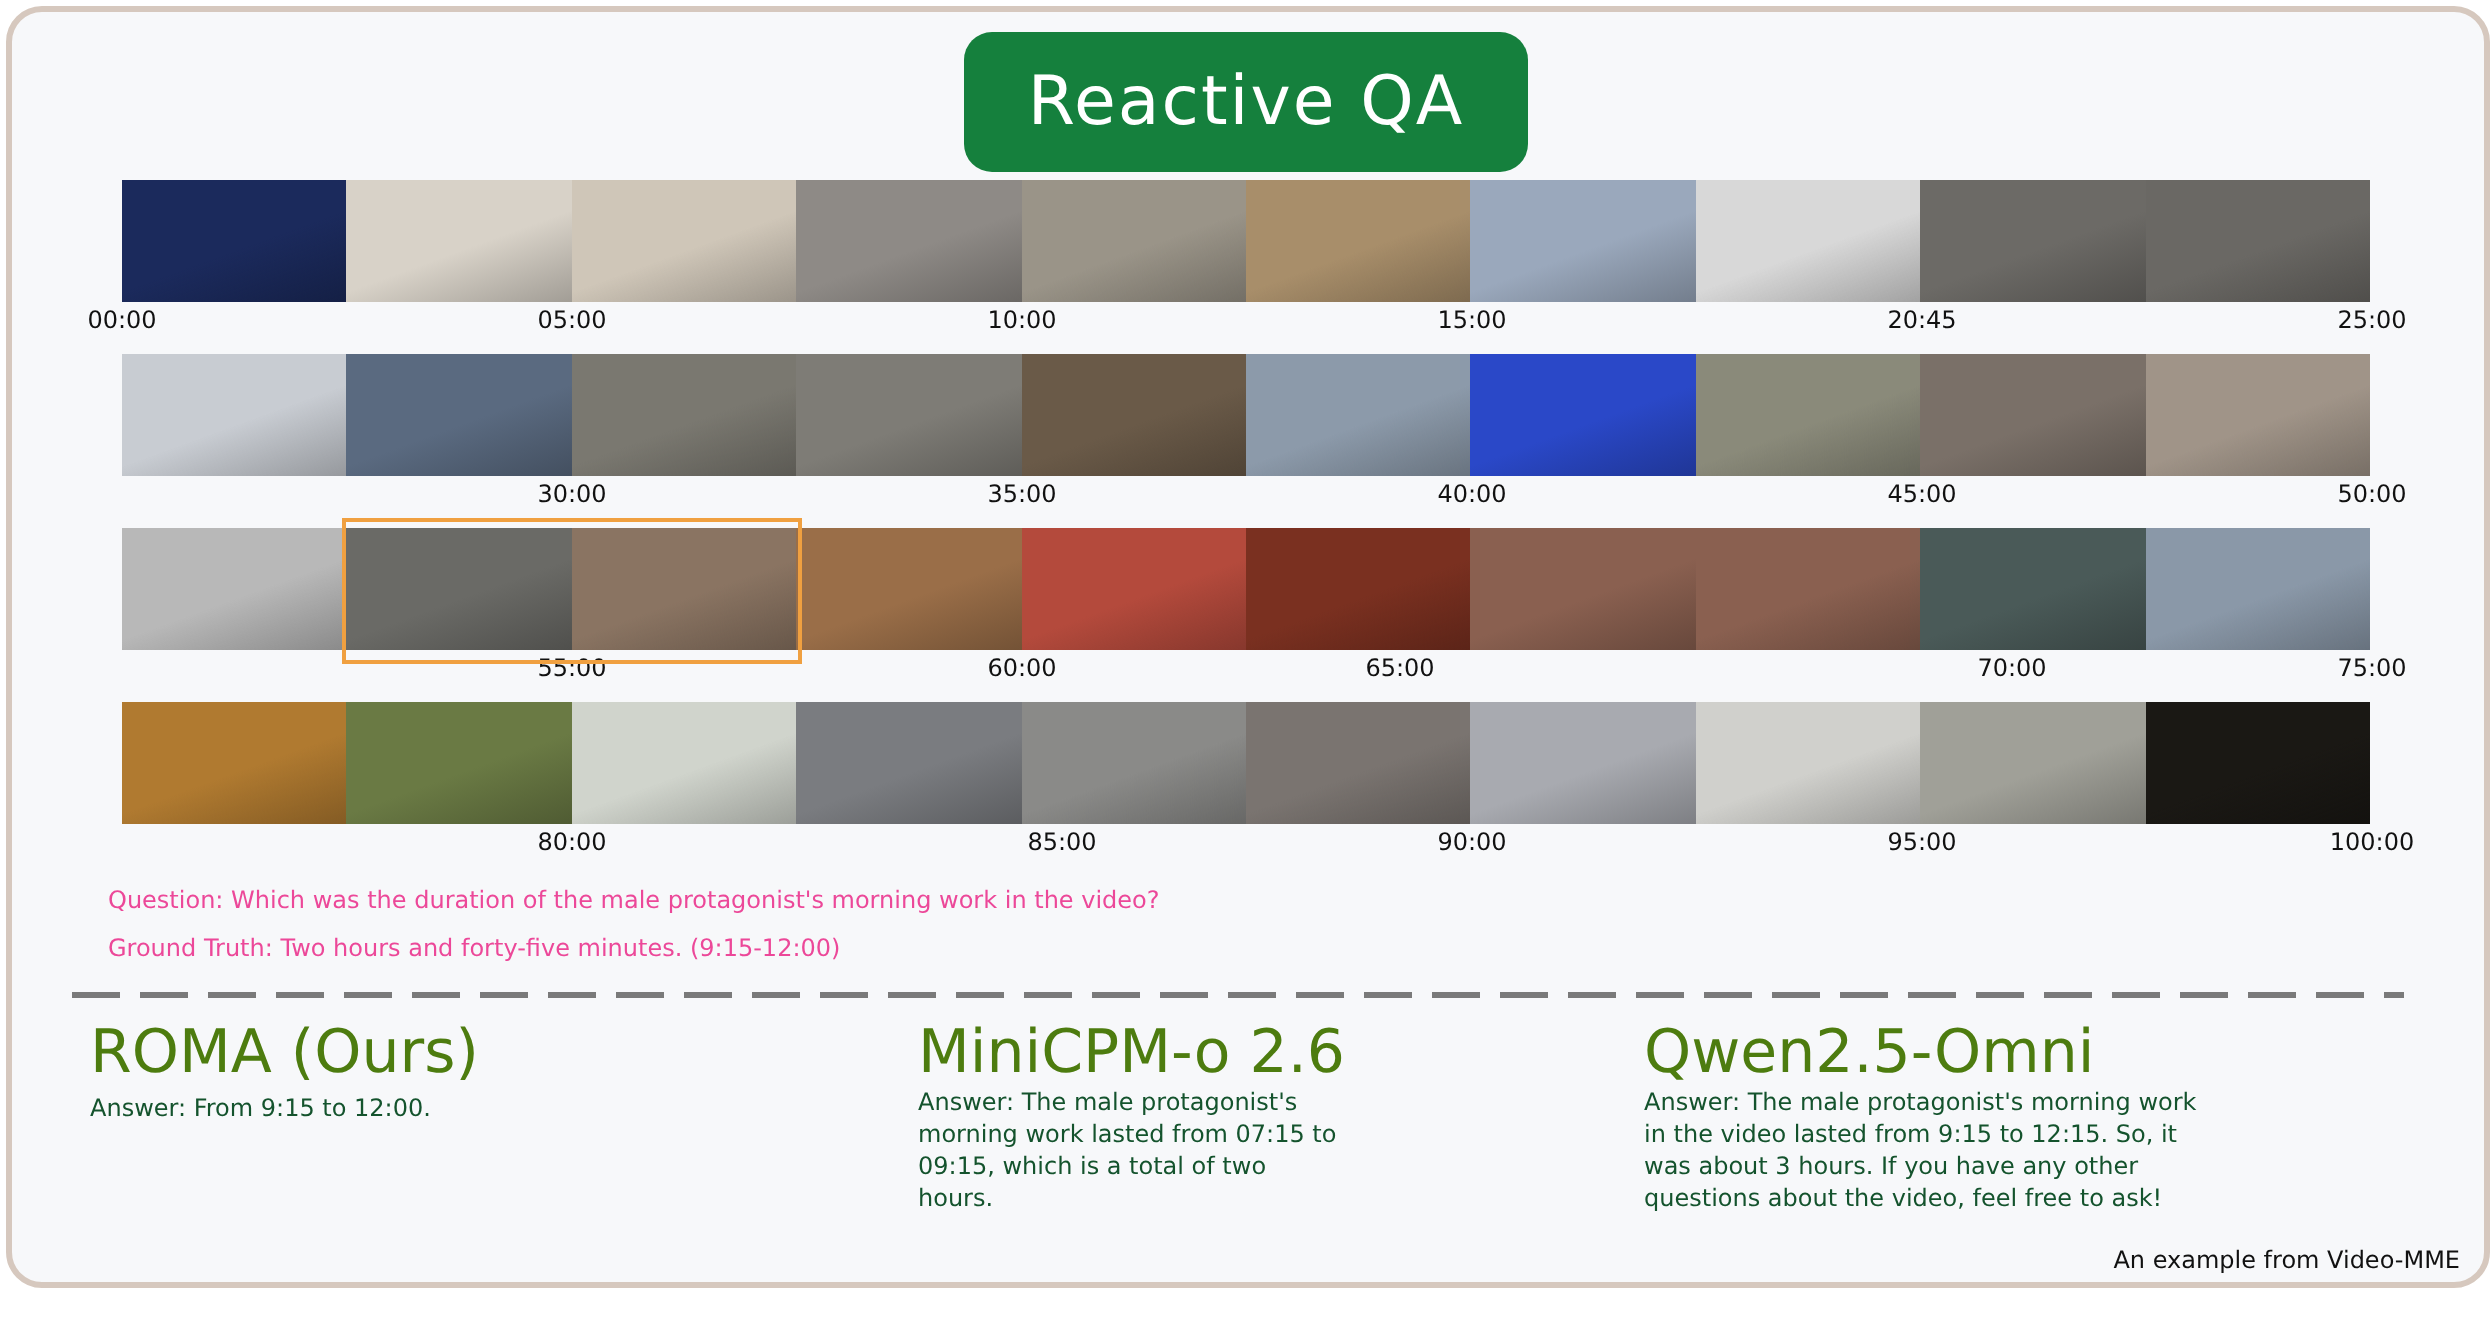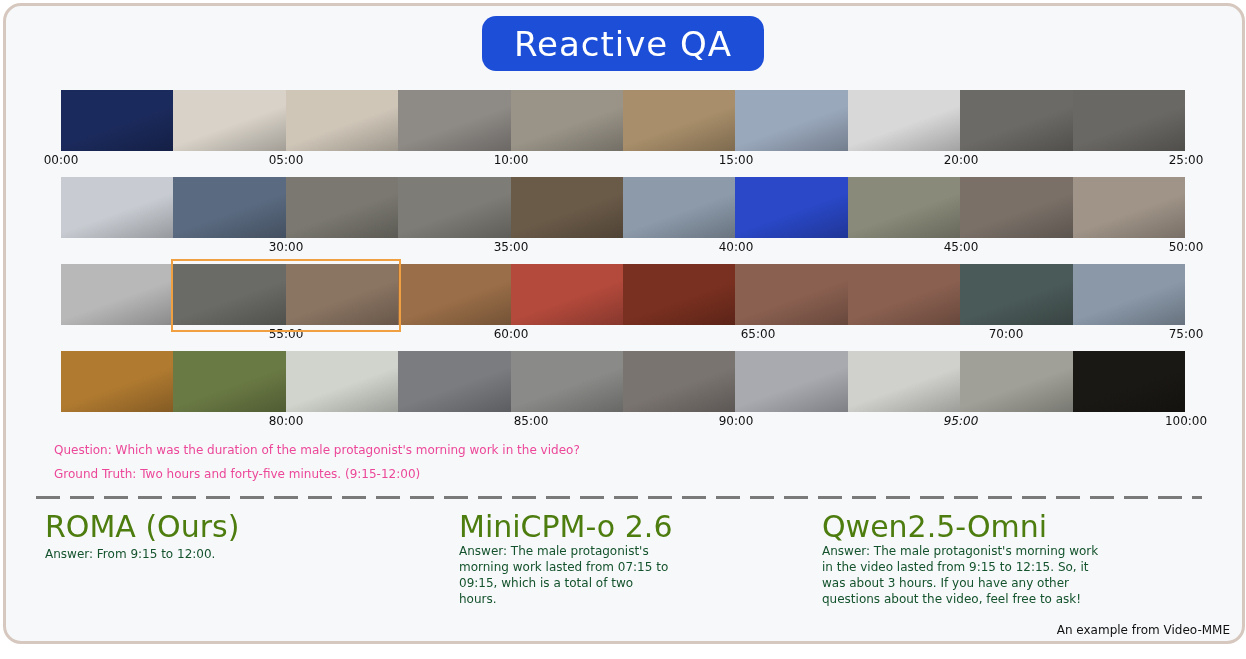--- a/index.html
+++ b/index.html
@@ -1,21 +1,21 @@
 <!DOCTYPE html>
 <html><head>
 <meta charset="utf-8">
 <style>
   html, body { margin:0; padding:0; }
   body { width:1246px; height:659px; background:#ffffff; position:relative; overflow:hidden;
          font-family: "DejaVu Sans", sans-serif; }
   .frame { position:absolute; left:3px; top:3px; width:1236px; height:635px;
            background:#f7f8fa; border:3px solid #d6c8be; border-radius:18px; }
-  .title-pill { position:absolute; left:482px; top:16px; width:282px; height:55px;
-                background:#1d4ed8; border-radius:14px; color:#fff;
+  .title-pill { position:absolute; left:482px; top:16px; width:282px; height:70px;
+                background:#15803d; border-radius:14px; color:#fff;
                 display:flex; align-items:center; justify-content:center;
                 font-size:34px; letter-spacing:1px; }
   .row { position:absolute; left:61px; width:1124px; height:61px; display:flex; }
   .frame-thumb { width:112.4px; height:61px; flex:none; position:relative; overflow:hidden; }
   .tick { position:absolute; font-size:12px; color:#111; transform:translateX(-50%); }
   .highlight { position:absolute; border:2px solid #f0a040; box-sizing:border-box; }
   .q { position:absolute; left:54px; font-size:12px; color:#ec4899; }
   .dash { position:absolute; left:36px; top:496px; width:1166px; height:3px;
           background: repeating-linear-gradient(90deg,#7a7a7a 0 24px, transparent 24px 34px); }
   .model-name { position:absolute; font-size:30px; color:#4d7c0f; }
@@ -39,21 +39,21 @@
       <div class="frame-thumb" style="background: linear-gradient(160deg, rgb(168, 142, 106) 0%, rgb(168, 142, 106) 55%, rgba(0, 0, 0, 0.25) 100%), rgb(168, 142, 106);"></div>
       <div class="frame-thumb" style="background: linear-gradient(160deg, rgb(154, 168, 188) 0%, rgb(154, 168, 188) 55%, rgba(0, 0, 0, 0.25) 100%), rgb(154, 168, 188);"></div>
       <div class="frame-thumb" style="background: linear-gradient(160deg, rgb(216, 216, 216) 0%, rgb(216, 216, 216) 55%, rgba(0, 0, 0, 0.25) 100%), rgb(216, 216, 216);"></div>
       <div class="frame-thumb" style="background: linear-gradient(160deg, rgb(108, 106, 102) 0%, rgb(108, 106, 102) 55%, rgba(0, 0, 0, 0.25) 100%), rgb(108, 106, 102);"></div>
       <div class="frame-thumb" style="background: linear-gradient(160deg, rgb(106, 104, 100) 0%, rgb(106, 104, 100) 55%, rgba(0, 0, 0, 0.25) 100%), rgb(106, 104, 100);"></div>
     </div>
     <div class="tick" style="left: 61px; top: 153px;">00:00</div>
     <div class="tick" style="left: 286px; top: 153px;">05:00</div>
     <div class="tick" style="left: 511px; top: 153px;">10:00</div>
     <div class="tick" style="left: 736px; top: 153px;">15:00</div>
-    <div class="tick" style="left: 961px; top: 153px;">20:00</div>
+    <div class="tick" style="left: 961px; top: 153px;">20:45</div>
     <div class="tick" style="left: 1186px; top: 153px;">25:00</div>
     <div class="row" style="top: 177px;">
       <div class="frame-thumb" style="background: linear-gradient(160deg, rgb(200, 204, 210) 0%, rgb(200, 204, 210) 55%, rgba(0, 0, 0, 0.25) 100%), rgb(200, 204, 210);"></div>
       <div class="frame-thumb" style="background: linear-gradient(160deg, rgb(90, 106, 128) 0%, rgb(90, 106, 128) 55%, rgba(0, 0, 0, 0.25) 100%), rgb(90, 106, 128);"></div>
       <div class="frame-thumb" style="background: linear-gradient(160deg, rgb(122, 120, 112) 0%, rgb(122, 120, 112) 55%, rgba(0, 0, 0, 0.25) 100%), rgb(122, 120, 112);"></div>
       <div class="frame-thumb" style="background: linear-gradient(160deg, rgb(126, 124, 118) 0%, rgb(126, 124, 118) 55%, rgba(0, 0, 0, 0.25) 100%), rgb(126, 124, 118);"></div>
       <div class="frame-thumb" style="background: linear-gradient(160deg, rgb(106, 90, 72) 0%, rgb(106, 90, 72) 55%, rgba(0, 0, 0, 0.25) 100%), rgb(106, 90, 72);"></div>
       <div class="frame-thumb" style="background: linear-gradient(160deg, rgb(140, 154, 170) 0%, rgb(140, 154, 170) 55%, rgba(0, 0, 0, 0.25) 100%), rgb(140, 154, 170);"></div>
       <div class="frame-thumb" style="background: linear-gradient(160deg, rgb(42, 72, 200) 0%, rgb(42, 72, 200) 55%, rgba(0, 0, 0, 0.25) 100%), rgb(42, 72, 200);"></div>
       <div class="frame-thumb" style="background: linear-gradient(160deg, rgb(138, 138, 122) 0%, rgb(138, 138, 122) 55%, rgba(0, 0, 0, 0.25) 100%), rgb(138, 138, 122);"></div>
@@ -72,39 +72,39 @@
       <div class="frame-thumb" style="background: linear-gradient(160deg, rgb(154, 110, 72) 0%, rgb(154, 110, 72) 55%, rgba(0, 0, 0, 0.25) 100%), rgb(154, 110, 72);"></div>
       <div class="frame-thumb" style="background: linear-gradient(160deg, rgb(180, 74, 60) 0%, rgb(180, 74, 60) 55%, rgba(0, 0, 0, 0.25) 100%), rgb(180, 74, 60);"></div>
       <div class="frame-thumb" style="background: linear-gradient(160deg, rgb(122, 48, 32) 0%, rgb(122, 48, 32) 55%, rgba(0, 0, 0, 0.25) 100%), rgb(122, 48, 32);"></div>
       <div class="frame-thumb" style="background: linear-gradient(160deg, rgb(138, 96, 80) 0%, rgb(138, 96, 80) 55%, rgba(0, 0, 0, 0.25) 100%), rgb(138, 96, 80);"></div>
       <div class="frame-thumb" style="background: linear-gradient(160deg, rgb(138, 96, 80) 0%, rgb(138, 96, 80) 55%, rgba(0, 0, 0, 0.25) 100%), rgb(138, 96, 80);"></div>
       <div class="frame-thumb" style="background: linear-gradient(160deg, rgb(74, 90, 88) 0%, rgb(74, 90, 88) 55%, rgba(0, 0, 0, 0.25) 100%), rgb(74, 90, 88);"></div>
       <div class="frame-thumb" style="background: linear-gradient(160deg, rgb(138, 152, 168) 0%, rgb(138, 152, 168) 55%, rgba(0, 0, 0, 0.25) 100%), rgb(138, 152, 168);"></div>
     </div>
     <div class="tick" style="left: 286px; top: 327px;">55:00</div>
     <div class="tick" style="left: 511px; top: 327px;">60:00</div>
-    <div class="tick" style="left: 758px; top: 327px;">65:00</div>
+    <div class="tick" style="left: 700px; top: 327px;">65:00</div>
     <div class="tick" style="left: 961px; top: 327px; margin-left: 45px;">70:00</div>
     <div class="tick" style="left: 1186px; top: 327px;">75:00</div>
     <div class="row" style="top: 351px;">
       <div class="frame-thumb" style="background: linear-gradient(160deg, rgb(176, 122, 48) 0%, rgb(176, 122, 48) 55%, rgba(0, 0, 0, 0.25) 100%), rgb(176, 122, 48);"></div>
       <div class="frame-thumb" style="background: linear-gradient(160deg, rgb(106, 122, 68) 0%, rgb(106, 122, 68) 55%, rgba(0, 0, 0, 0.25) 100%), rgb(106, 122, 68);"></div>
       <div class="frame-thumb" style="background: linear-gradient(160deg, rgb(208, 212, 204) 0%, rgb(208, 212, 204) 55%, rgba(0, 0, 0, 0.25) 100%), rgb(208, 212, 204);"></div>
       <div class="frame-thumb" style="background: linear-gradient(160deg, rgb(122, 124, 128) 0%, rgb(122, 124, 128) 55%, rgba(0, 0, 0, 0.25) 100%), rgb(122, 124, 128);"></div>
       <div class="frame-thumb" style="background: linear-gradient(160deg, rgb(138, 138, 136) 0%, rgb(138, 138, 136) 55%, rgba(0, 0, 0, 0.25) 100%), rgb(138, 138, 136);"></div>
       <div class="frame-thumb" style="background: linear-gradient(160deg, rgb(122, 116, 112) 0%, rgb(122, 116, 112) 55%, rgba(0, 0, 0, 0.25) 100%), rgb(122, 116, 112);"></div>
       <div class="frame-thumb" style="background: linear-gradient(160deg, rgb(168, 170, 176) 0%, rgb(168, 170, 176) 55%, rgba(0, 0, 0, 0.25) 100%), rgb(168, 170, 176);"></div>
       <div class="frame-thumb" style="background: linear-gradient(160deg, rgb(208, 208, 204) 0%, rgb(208, 208, 204) 55%, rgba(0, 0, 0, 0.25) 100%), rgb(208, 208, 204);"></div>
       <div class="frame-thumb" style="background: linear-gradient(160deg, rgb(160, 160, 152) 0%, rgb(160, 160, 152) 55%, rgba(0, 0, 0, 0.25) 100%), rgb(160, 160, 152);"></div>
       <div class="frame-thumb" style="background: linear-gradient(160deg, rgb(26, 24, 20) 0%, rgb(26, 24, 20) 55%, rgba(0, 0, 0, 0.25) 100%), rgb(26, 24, 20);"></div>
     </div>
     <div class="tick" style="left: 286px; top: 414px;">80:00</div>
     <div class="tick" style="left: 511px; top: 414px; margin-left: 20px;">85:00</div>
     <div class="tick" style="left: 736px; top: 414px;">90:00</div>
-    <div class="tick" style="left: 961px; top: 414px; font-style: italic;">95:00</div>
+    <div class="tick" style="left: 961px; top: 414px;">95:00</div>
     <div class="tick" style="left: 1186px; top: 414px;">100:00</div>
     <div class="highlight" style="left: 171px; top: 259px; width: 230px; height: 73px; border-color: rgb(240, 160, 64);"></div>
   </div>
 
 <div class="q" style="top:443px;">Question: Which was the duration of the male protagonist's morning work in the video?</div>
 <div class="q" style="top:467px;">Ground Truth: Two hours and forty-five minutes. (9:15-12:00)</div>
 
 <div class="dash"></div>
 
 <div class="model-name" style="left:45px; top:509px;">ROMA (Ours)</div>

